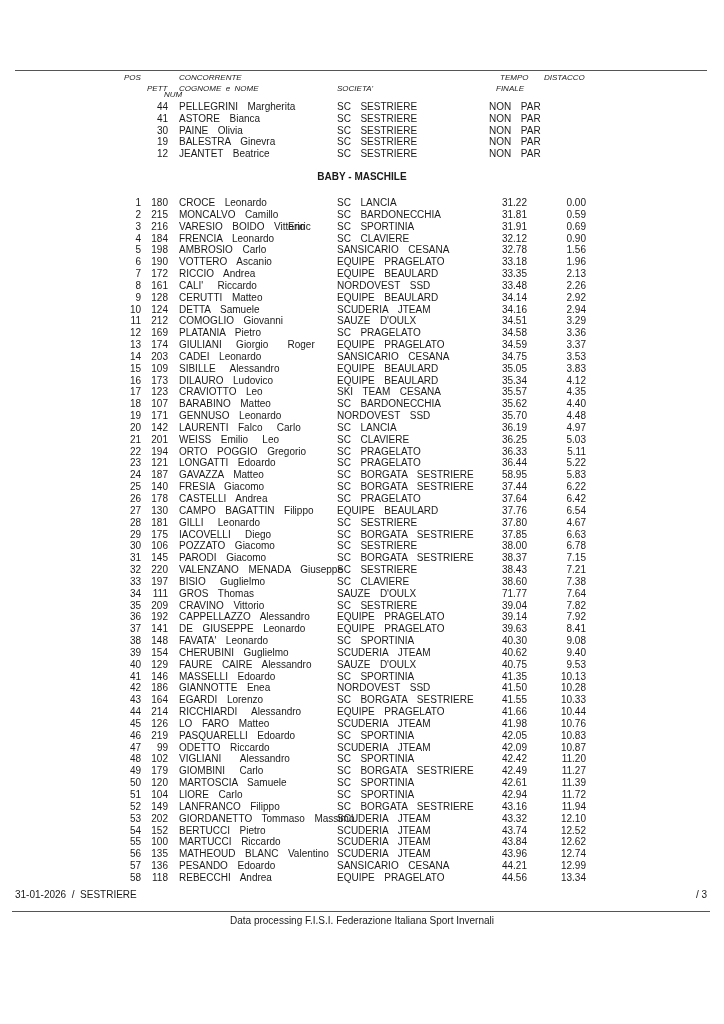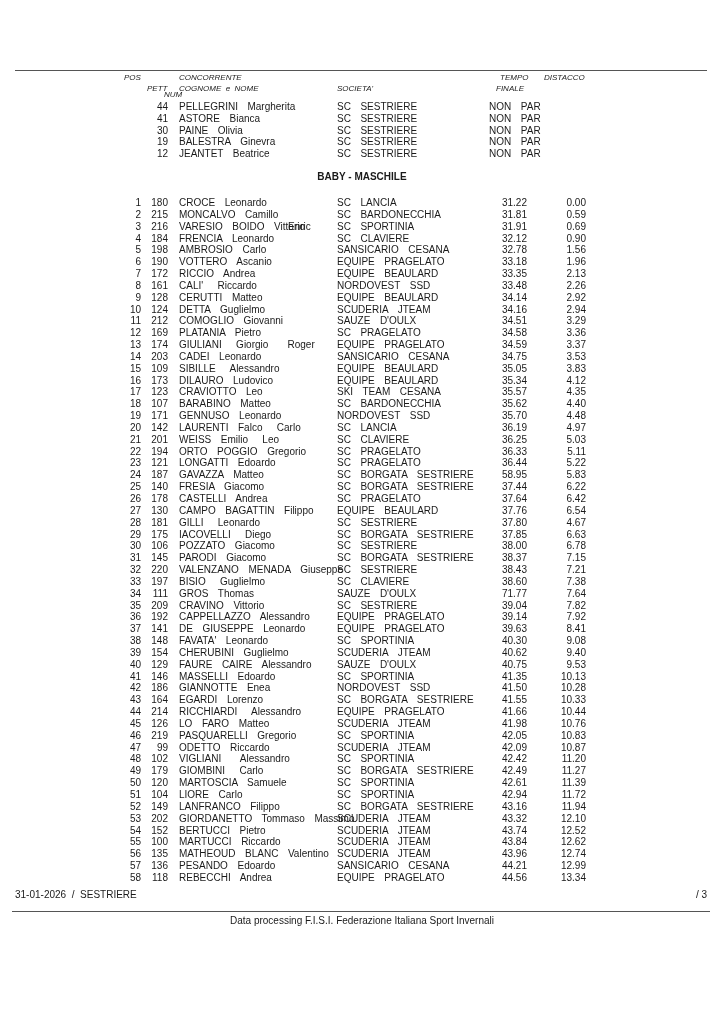--- a/index.html
+++ b/index.html
@@ -153,21 +153,21 @@
       <span class="c-pett">128</span>
       <span class="c-name" style="white-space:pre">CERUTTI  Matteo</span>
       <span class="c-extra"></span>
       <span class="c-club" style="white-space:pre">EQUIPE  BEAULARD</span>
       <span class="c-time">34.14</span>
       <span class="c-gap">2.92</span>
     </div>
     <div class="r" style="top: 303.56px;">
       <span class="c-pos">10</span>
       <span class="c-pett">124</span>
-      <span class="c-name" style="white-space:pre">DETTA  Guglielmo</span>
+      <span class="c-name" style="white-space:pre">DETTA  Samuele</span>
       <span class="c-extra"></span>
       <span class="c-club" style="white-space:pre">SCUDERIA  JTEAM</span>
       <span class="c-time">34.16</span>
       <span class="c-gap">2.94</span>
     </div>
     <div class="r" style="top: 315.4px;">
       <span class="c-pos">11</span>
       <span class="c-pett">212</span>
       <span class="c-name" style="white-space:pre">COMOGLIO  Giovanni</span>
       <span class="c-extra"></span>
@@ -477,21 +477,21 @@
       <span class="c-pett">126</span>
       <span class="c-name" style="white-space:pre">LO  FARO  Matteo</span>
       <span class="c-extra"></span>
       <span class="c-club" style="white-space:pre">SCUDERIA  JTEAM</span>
       <span class="c-time">41.98</span>
       <span class="c-gap">10.76</span>
     </div>
     <div class="r" style="top: 729.8px;">
       <span class="c-pos">46</span>
       <span class="c-pett">219</span>
-      <span class="c-name" style="white-space:pre">PASQUARELLI  Gregorio</span>
+      <span class="c-name" style="white-space:pre">PASQUARELLI  Edoardo</span>
       <span class="c-extra"></span>
       <span class="c-club" style="white-space:pre">SC  SPORTINIA</span>
       <span class="c-time">42.05</span>
       <span class="c-gap">10.83</span>
     </div>
     <div class="r" style="top: 741.64px;">
       <span class="c-pos">47</span>
       <span class="c-pett">99</span>
       <span class="c-name" style="white-space:pre">ODETTO  Riccardo</span>
       <span class="c-extra"></span>

